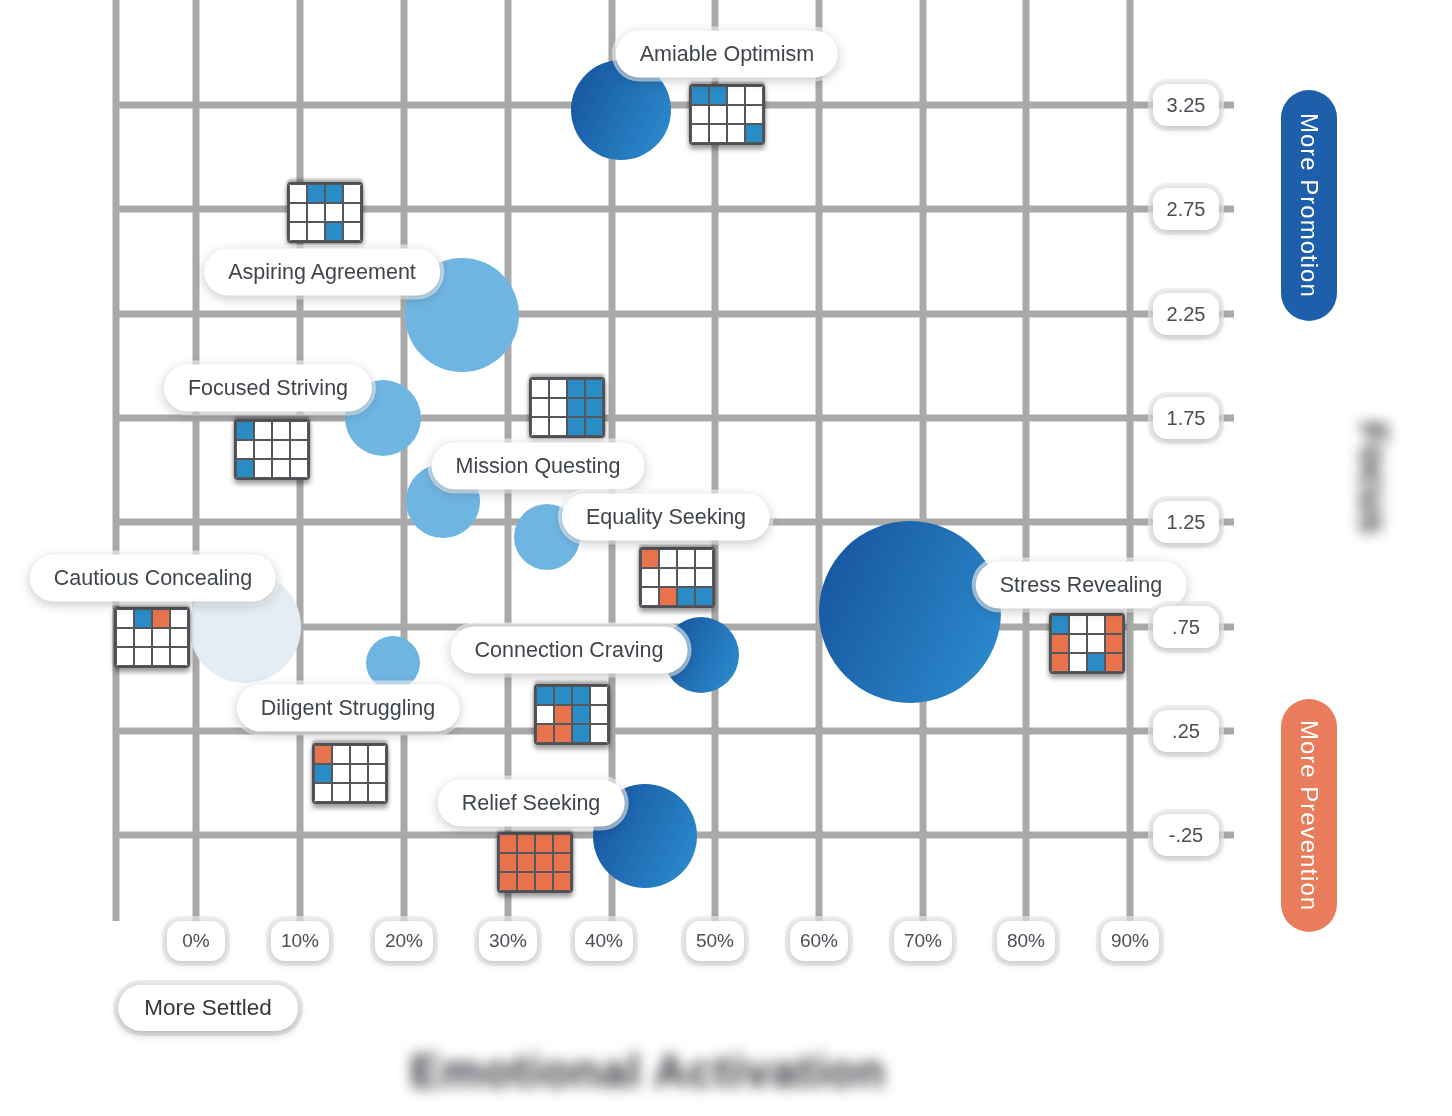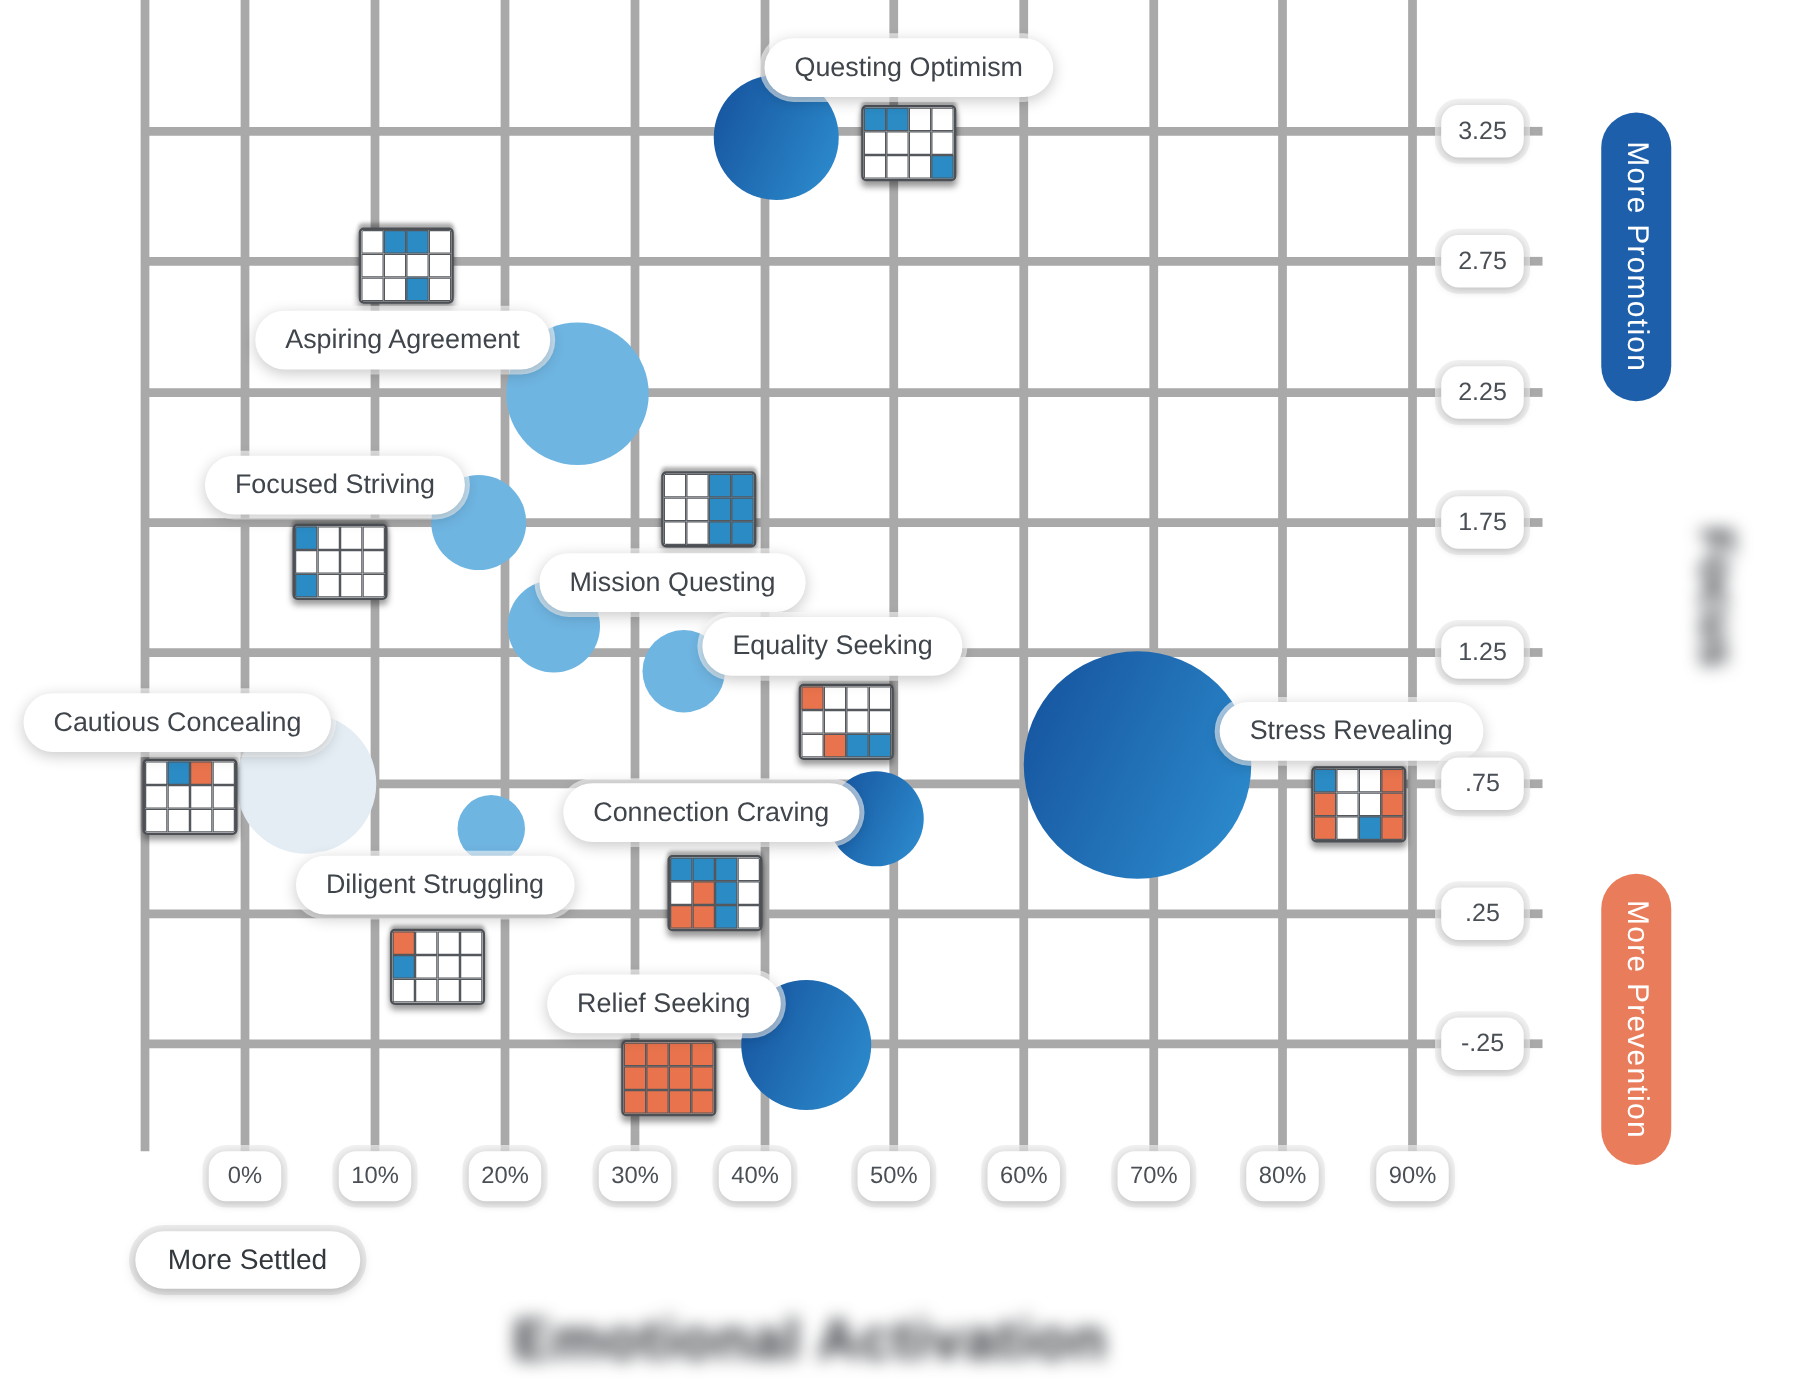--- a/index.html
+++ b/index.html
@@ -242,26 +242,26 @@
         <div class="cell" style="background: rgb(255, 255, 255);"></div>
         <div class="cell" style="background: rgb(255, 255, 255);"></div>
         <div class="cell" style="background: rgb(232, 115, 76);"></div>
         <div class="cell" style="background: rgb(232, 115, 76);"></div>
         <div class="cell" style="background: rgb(255, 255, 255);"></div>
         <div class="cell" style="background: rgb(43, 139, 197);"></div>
         <div class="cell" style="background: rgb(232, 115, 76);"></div>
       </div>
     </div>
   <div>
-      <div class="label-pill" style="left: 727px; top: 54px;">Questing Optimism</div>
+      <div class="label-pill" style="left: 727px; top: 54px;">Amiable Optimism</div>
       <div class="label-pill" style="left: 322px; top: 272px; text-align: right;">Aspiring Agreement</div>
       <div class="label-pill" style="left: 268px; top: 388px;">Focused Striving</div>
       <div class="label-pill" style="left: 538px; top: 466px;">Mission Questing</div>
       <div class="label-pill" style="left: 666px; top: 517px;">Equality Seeking</div>
-      <div class="label-pill" style="left: 142px; top: 578px;">Cautious Concealing</div>
+      <div class="label-pill" style="left: 153px; top: 578px;">Cautious Concealing</div>
       <div class="label-pill" style="left: 569px; top: 650px;">Connection Craving</div>
       <div class="label-pill" style="left: 348px; top: 708px;">Diligent Struggling</div>
       <div class="label-pill" style="left: 531px; top: 803px;">Relief Seeking</div>
       <div class="label-pill" style="left: 1081px; top: 585px;">Stress Revealing</div>
     </div>
   <div>
       <div class="tick-pill x" style="left: 196px; top: 941px;">0%</div>
       <div class="tick-pill x" style="left: 300px; top: 941px;">10%</div>
       <div class="tick-pill x" style="left: 404px; top: 941px;">20%</div>
       <div class="tick-pill x" style="left: 508px; top: 941px;">30%</div>
@@ -274,20 +274,20 @@
       <div class="tick-pill y" style="left: 1186px; top: 105px;">3.25</div>
       <div class="tick-pill y" style="left: 1186px; top: 209px;">2.75</div>
       <div class="tick-pill y" style="left: 1186px; top: 314px;">2.25</div>
       <div class="tick-pill y" style="left: 1186px; top: 418px;">1.75</div>
       <div class="tick-pill y" style="left: 1186px; top: 522px;">1.25</div>
       <div class="tick-pill y" style="left: 1186px; top: 627px;">.75</div>
       <div class="tick-pill y" style="left: 1186px; top: 731px;">.25</div>
       <div class="tick-pill y" style="left: 1186px; top: 835px;">-.25</div>
     </div>
 
-  <div class="corner-pill" style="left:198px; top:1008px;">More Settled</div>
+  <div class="corner-pill" style="left:208px; top:1008px;">More Settled</div>
 
   <div class="side-pill promotion" style="left:1281px; top:90px; height:231px;">More Promotion</div>
   <div class="side-pill prevention" style="left:1281px; top:699px; height:233px;">More Prevention</div>
 
   <div class="blur-title x" style="left:648px; top:1071px;">Emotional Activation</div>
   <div class="blur-title y" style="left:1372px; top:478px;">Focus</div>
 </div>
 
 </body></html>

